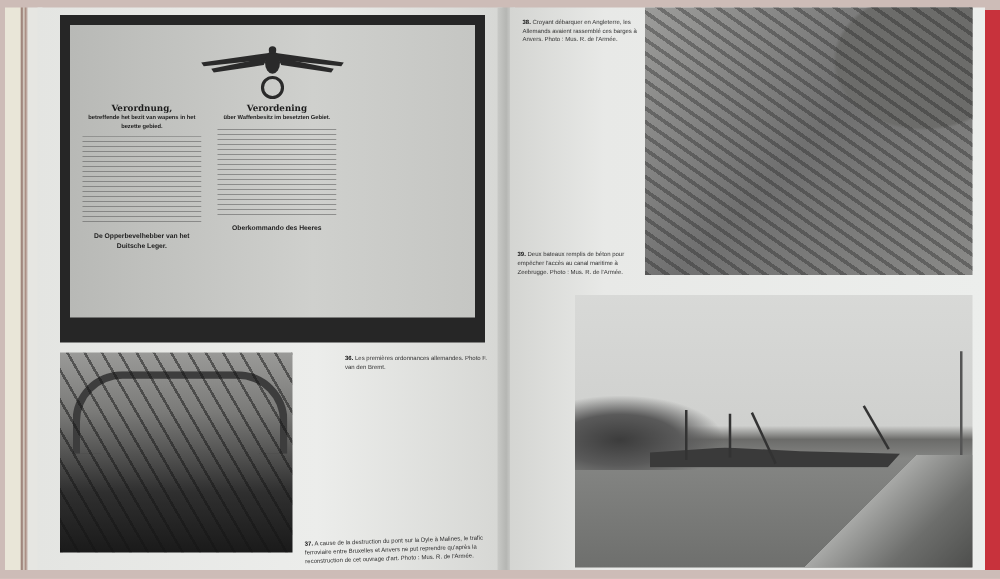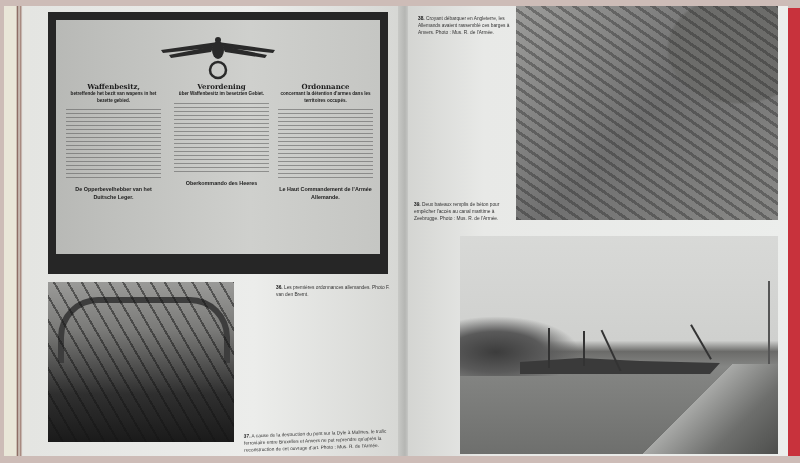--- a/index.html
+++ b/index.html
@@ -54,36 +54,30 @@
           <path d="M63 12 L18 21 L20 24 L60 18 Z"></path>
           <path d="M71 12 L116 21 L114 24 L74 18 Z"></path>
           <ellipse cx="67" cy="16" rx="6" ry="9"></ellipse>
           <circle cx="67" cy="6" r="3"></circle>
           <circle cx="67" cy="36" r="8" fill="none" stroke="#2a2a2a" stroke-width="2.5"></circle>
         </g>
       </svg>
     </div>
 
     <div class="col" style="left:10px;">
-      <h3>Waffenbesitz,</h3>
+      <h3>Verordnung,</h3>
       <div class="sub">betreffende het bezit van wapens in het bezette gebied.</div>
       <div class="body-lines"></div>
       <div class="sig">De Opperbevelhebber van het Duitsche Leger.</div>
     </div>
     <div class="col" style="left:118px;">
       <h3>Verordening</h3>
       <div class="sub">über Waffenbesitz im besetzten Gebiet.</div>
       <div class="body-lines"></div>
       <div class="sig">Oberkommando des Heeres</div>
-    </div>
-    <div class="col" style="left:222px;">
-      <h3>Ordonnance</h3>
-      <div class="sub">concernant la détention d'armes dans les territoires occupés.</div>
-      <div class="body-lines"></div>
-      <div class="sig">Le Haut Commandement de l'Armée Allemande.</div>
     </div>
   </div>
 </div>
 
 <div class="caption" style="left:276px;top:285px;width:118px;">
   <b>36.</b>
   <span>Les premières ordonnances allemandes. Photo F. van den Bremt.</span>
 </div>
 
 <div class="photo photo-bridge">

